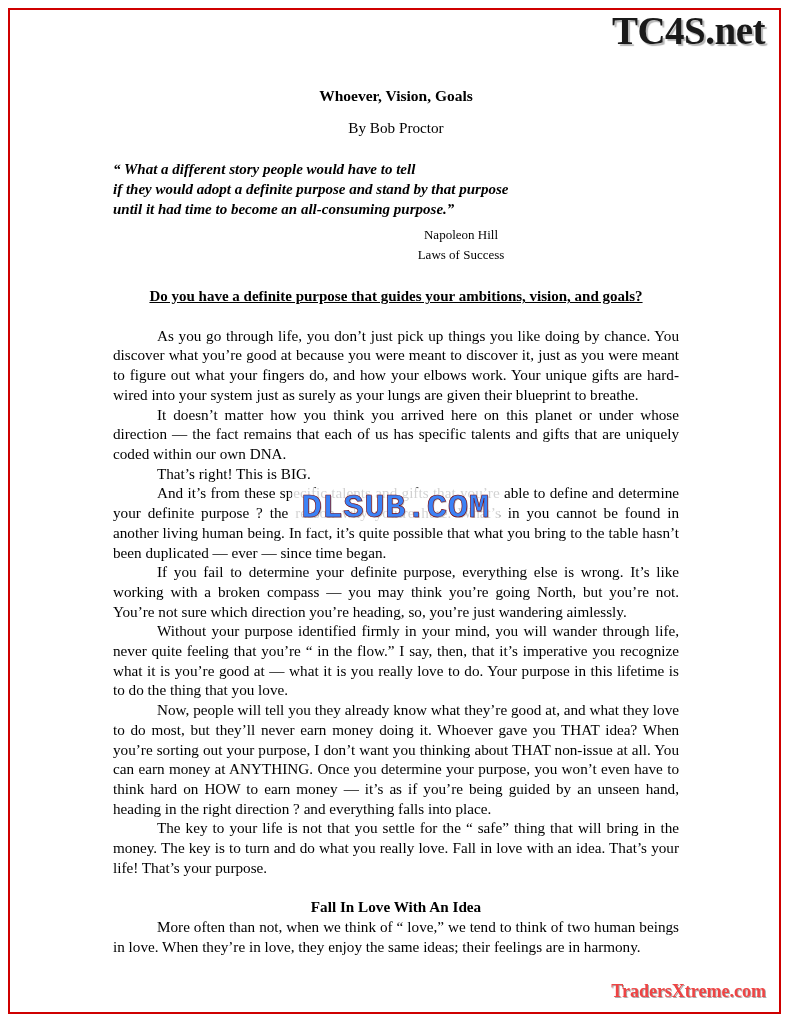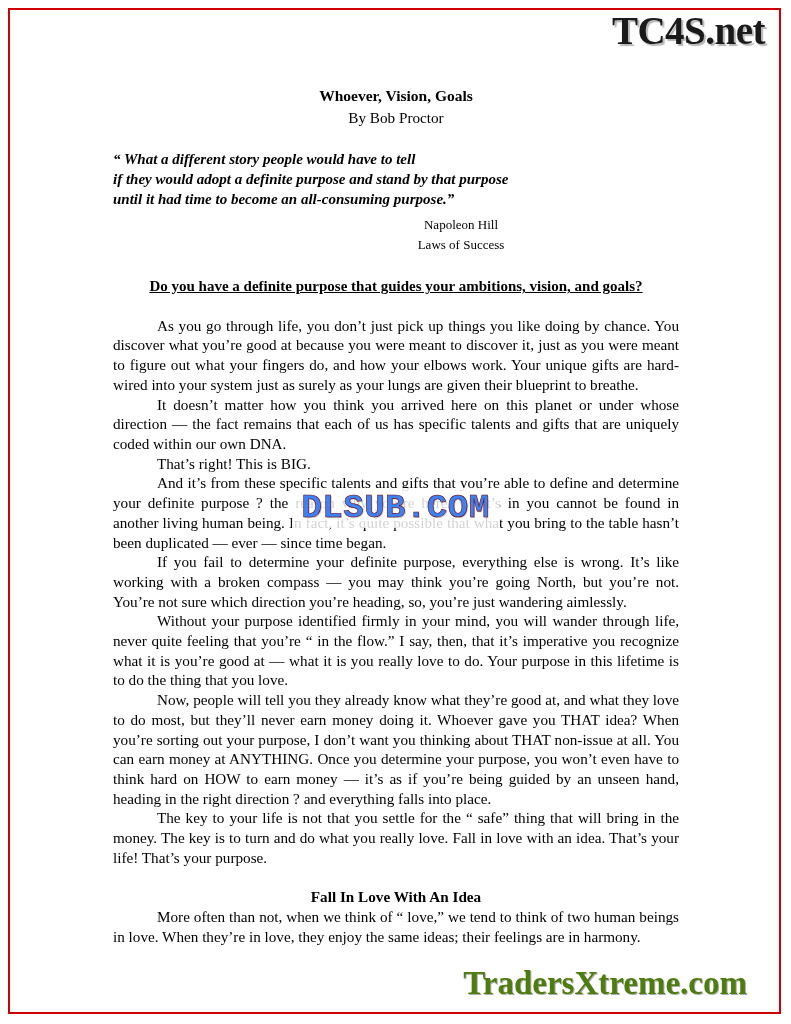--- a/index.html
+++ b/index.html
@@ -31,26 +31,26 @@
     font-family: "Liberation Serif", serif;
     font-weight: bold;
     font-size: 39px;
     color: #1a1a1a;
     letter-spacing: -0.5px;
     text-shadow: 2px 2px 1px rgba(120,120,120,0.55);
     margin-left: 16px;
   }
   .watermark-bottom {
     position: absolute;
-    right: 44px;
+    right: 25px;
     bottom: 22px;
     font-family: "Liberation Serif", serif;
     font-weight: bold;
-    font-size: 33px;
-    color: #4d7c0f;
+    font-size: 18px;
+    color: #ef4444;
     text-shadow: 1px 1px 0 rgba(90,90,90,0.5);
   }
   .watermark-center {
     position: absolute;
     left: 50%;
     top: 488px;
     transform: translateX(-50%);
     font-family: Liberation Mono, monospace;
     font-weight: bold;
     font-size: 34px;
@@ -71,21 +71,21 @@
     line-height: 19.6px;
   }
   .title {
     text-align: center;
     font-weight: bold;
     font-size: 15.5px;
   }
   .byline {
     text-align: center;
     font-size: 15.2px;
-    margin-top: 2px;
+    margin-top: 12px;
   }
   .quote {
     font-style: italic;
     font-weight: bold;
     margin-top: 22px;
     line-height: 20px;
     font-size: 15px;
   }
   .attrib {
     margin-top: 6px;

